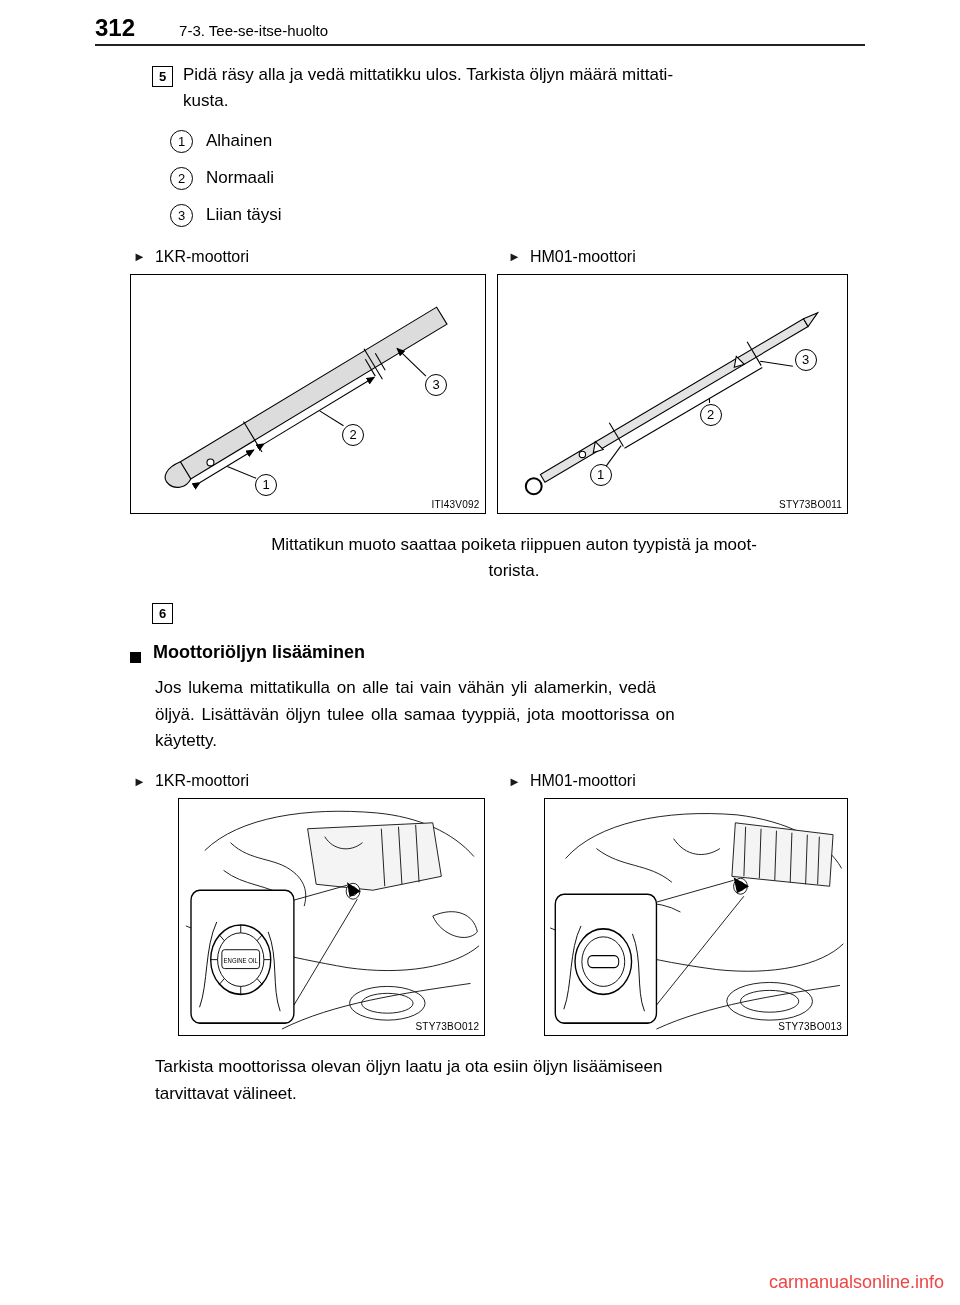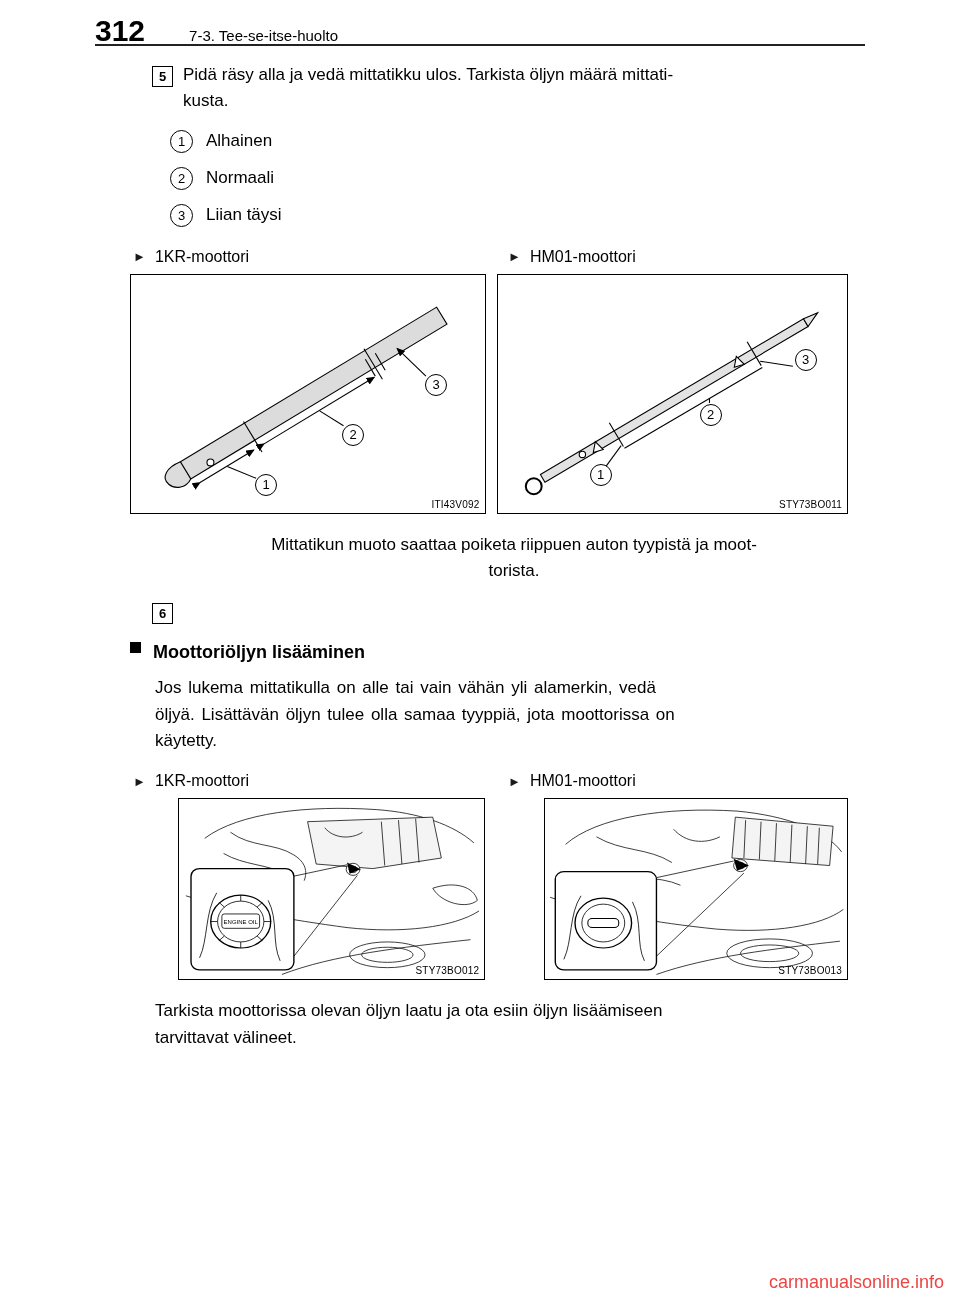--- a/index.html
+++ b/index.html
@@ -3,21 +3,21 @@
 <meta charset="utf-8">
 <style>
   * { margin:0; padding:0; box-sizing:border-box; }
   html,body { background:#fff; }
   body {
     width:960px; height:1305px; position:relative; overflow:hidden;
     font-family:"Liberation Sans", sans-serif; color:#000;
   }
   .header { margin:0 95px; padding-top:14px; height:46px; border-bottom:2px solid #222;
             display:flex; align-items:baseline; }
-  .page-num { font-size:30px; font-weight:bold; }
+  .page-num { font-size:24px; font-weight:bold; }
   .chapter  { font-size:15px; margin-left:44px; }
 
   .content { padding:16px 112px 0 130px; }
 
   .step { display:flex; margin-left:22px; margin-bottom:8px; }
   .step-num { width:21px; height:21px; border:1.2px solid #000; font-size:13px; font-weight:bold;
               display:flex; align-items:center; justify-content:center; flex:none; margin-top:4px; }
   .step-text { margin-left:10px; font-size:17px; line-height:1.55; white-space:pre-line; }
 
   .levels { margin:4px 0 14px 40px; }
@@ -30,31 +30,31 @@
   .engine-col-left { width:367px; padding-left:3px; }
   .engine-col-right { padding-left:11px; }
   .engine-head { display:flex; align-items:center; }
   .tri { font-size:13px; color:#1a1a1a; margin-right:9px; line-height:1; }
   .engine-label { font-size:16px; }
 
   .fig-row { display:flex; margin-bottom:18px; }
   .figure { position:relative; border:1.3px solid #000; background:#fff; height:240px; }
   .fig-left { width:356px; margin-right:11px; }
   .fig-right { width:352px; }
-  .fig-row2 .figure { height:182px;margin-left:48px; }
+  .fig-row2 .figure { height:238px;margin-left:48px; }
   .fig-svg { position:absolute; left:0; top:0; width:100%; height:100%; }
   .callout { position:absolute; width:22px; height:22px; border:1.3px solid #000; border-radius:50%;
              background:#fff; display:flex; align-items:center; justify-content:center; font-size:13px; }
   .fig-code { position:absolute; right:5px; bottom:3px; font-size:10px; font-weight:normal; letter-spacing:.2px; }
 
   .para { font-size:17px; line-height:1.55; white-space:pre-line; }
   .note { margin-left:50px; margin-bottom:15px;text-align:center; }
   .after-step { margin-bottom:18px; }
 
-  .section-head { display:flex; align-items:flex-start; margin:8px 0 12px 0; }
+  .section-head { display:flex; align-items:flex-end; margin:8px 0 12px 0; }
   .bullet { width:11px; height:11px; background:#000; margin-right:12px; flex:none; }
   .section-title { font-size:18px; font-weight:bold; }
   .section-body { margin-left:25px; margin-bottom:18px; word-spacing:2px; }
   .final { margin-left:25px; margin-top:8px; }
 
   .watermark { position:absolute; right:16px; bottom:12px; font-size:18px; color:#ef4444; }
 </style>
 </head>
 <body>
 

